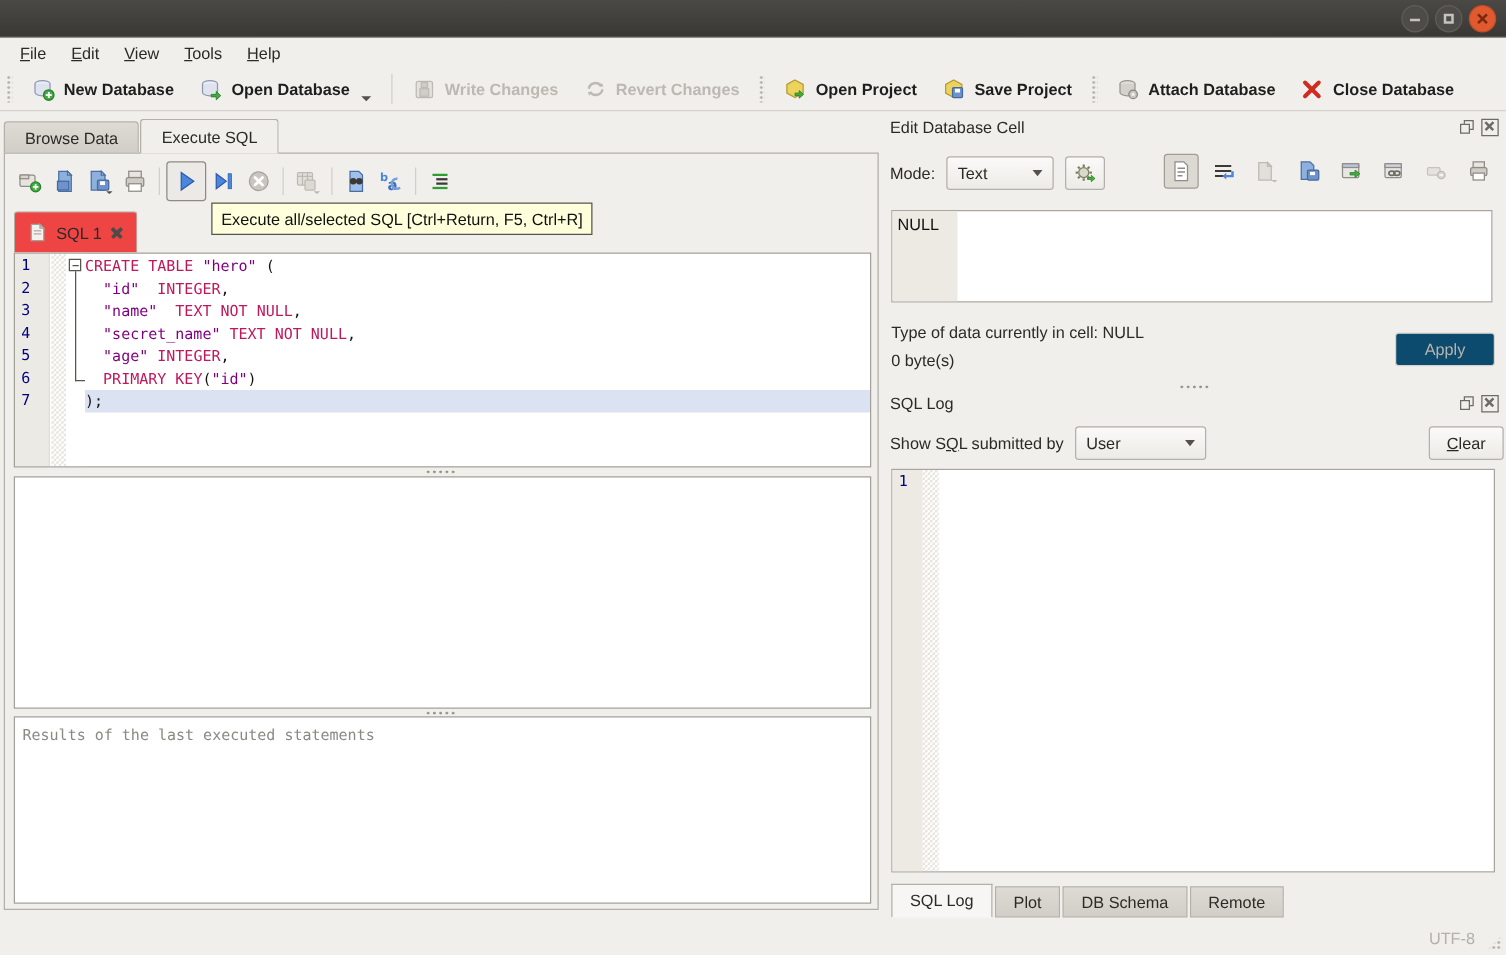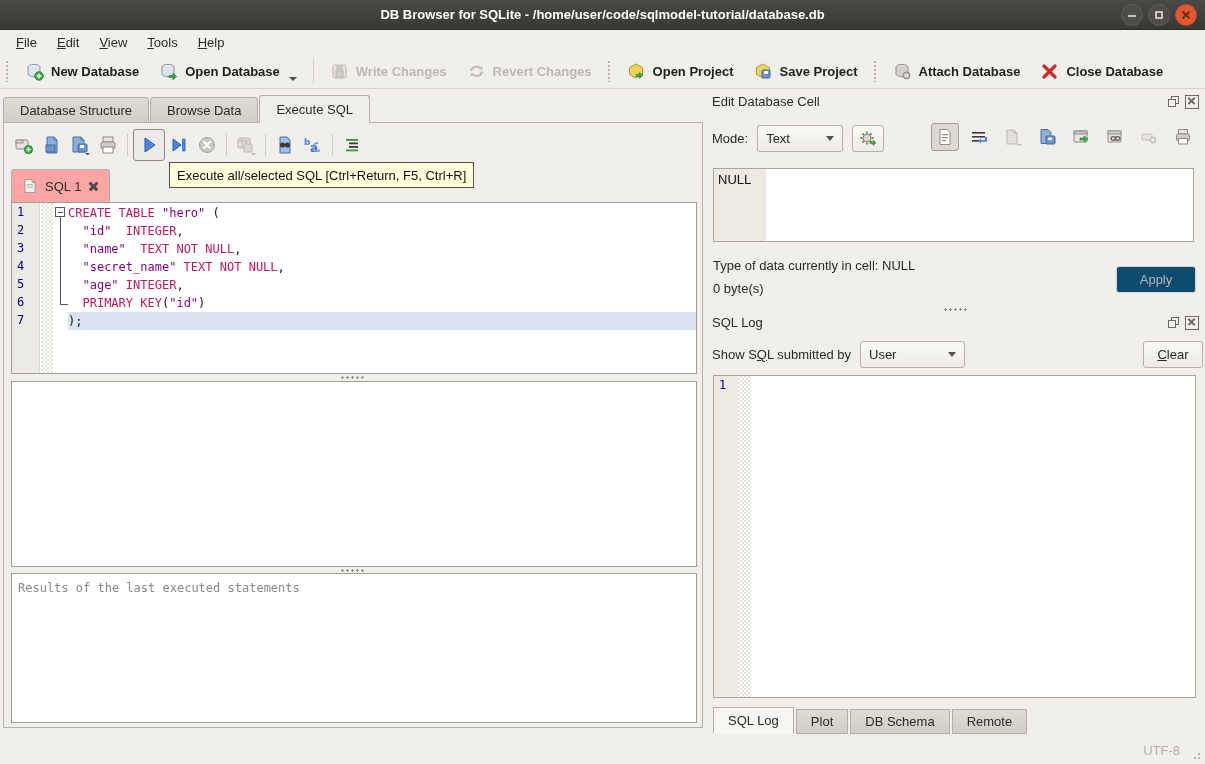--- a/index.html
+++ b/index.html
@@ -52,21 +52,21 @@
   
   .left-panel { position:absolute; left:3px; top:122px; width:700px; height:606px;
     border:1px solid #b3afa9; background:#f1efec; }
   .sql-toolbar { position:absolute; left:6px; top:5px; height:34px; display:flex; align-items:center; }
   .icon-btn { width:28px; height:28px; display:flex; align-items:center; justify-content:center;
     cursor:pointer; border:1px solid transparent; border-radius:3px; }
   .icon-btn.hovered { border-color:#8e8a84; background:#eceae6; width:32px; height:32px; }
   .sq-sep { width:1px; height:22px; background:#d2cec8; margin:0 5px; }
 
   .sql-subtab { position:absolute; left:7px; top:46px; height:33px; padding:0 10px; display:flex;
-    align-items:center; gap:7px; background:#fca5a5; border:1px solid #b3afa9; border-bottom:none;
+    align-items:center; gap:7px; background:#ef4444; border:1px solid #b3afa9; border-bottom:none;
     border-top-left-radius:3px; border-top-right-radius:3px; cursor:pointer; }
   .tab-close { position:relative; width:11px; height:11px; cursor:pointer; }
   .tab-close i { position:absolute; left:0; top:4.5px; width:11px; height:2.6px; background:#4e4c48; border-radius:1px; }
   .tab-close i:first-child { transform:rotate(45deg); } .tab-close i:last-child { transform:rotate(-45deg); }
 
   
   .editor-frame { position:absolute; left:7px; top:79px; width:686px; height:172px;
     border:1px solid #a29e98; background:#fff; overflow:hidden; }
   .gutter-nums { position:absolute; left:0; top:0; bottom:0; width:28px; background:#eceae5;
     border-right:1px solid #e0ddd7; }
@@ -154,21 +154,20 @@
     clip-path:polygon(100% 0,100% 100%,0 100%); cursor:nwse-resize; }
 
   .label-text u, .push-btn u { text-decoration:underline; }
 </style>
 </head>
 <body>
 
 <div class="window">
 
   <div class="titlebar">
-    <span class="title">DB Browser for SQLite - /home/user/code/sqlmodel-tutorial/database.db</span>
     <div class="win-controls">
       <div class="wc min">
           <i class="bar"></i>
         </div>
       <div class="wc max">
           <i class="box"></i>
         </div>
       <div class="wc close">
           <i class="x1"></i>
           <i class="x2"></i>
@@ -262,21 +261,20 @@
 
     <div class="tb-btn">
       <svg width="19" height="19" viewBox="0 0 19 19">
         <path d="M4 4 L15 15 M15 4 L4 15" stroke="#cf2b20" stroke-width="3.2" stroke-linecap="round"></path>
       </svg>
       <span class="lbl">Close Database</span>
     </div>
   </div>
 
   <div class="main-tabs">
-    <div class="mtab">Database Structure</div>
     <div class="mtab">Browse Data</div>
     <div class="mtab active">Execute SQL</div>
   </div>
 
   <div class="left-panel">
 
     <div class="sql-toolbar">
       <div class="icon-btn">
         <svg width="20" height="20" viewBox="0 0 20 20">
           <rect x="2" y="5" width="12" height="9" rx="1.5" fill="#e7e4df" stroke="#8f8b85"></rect>

